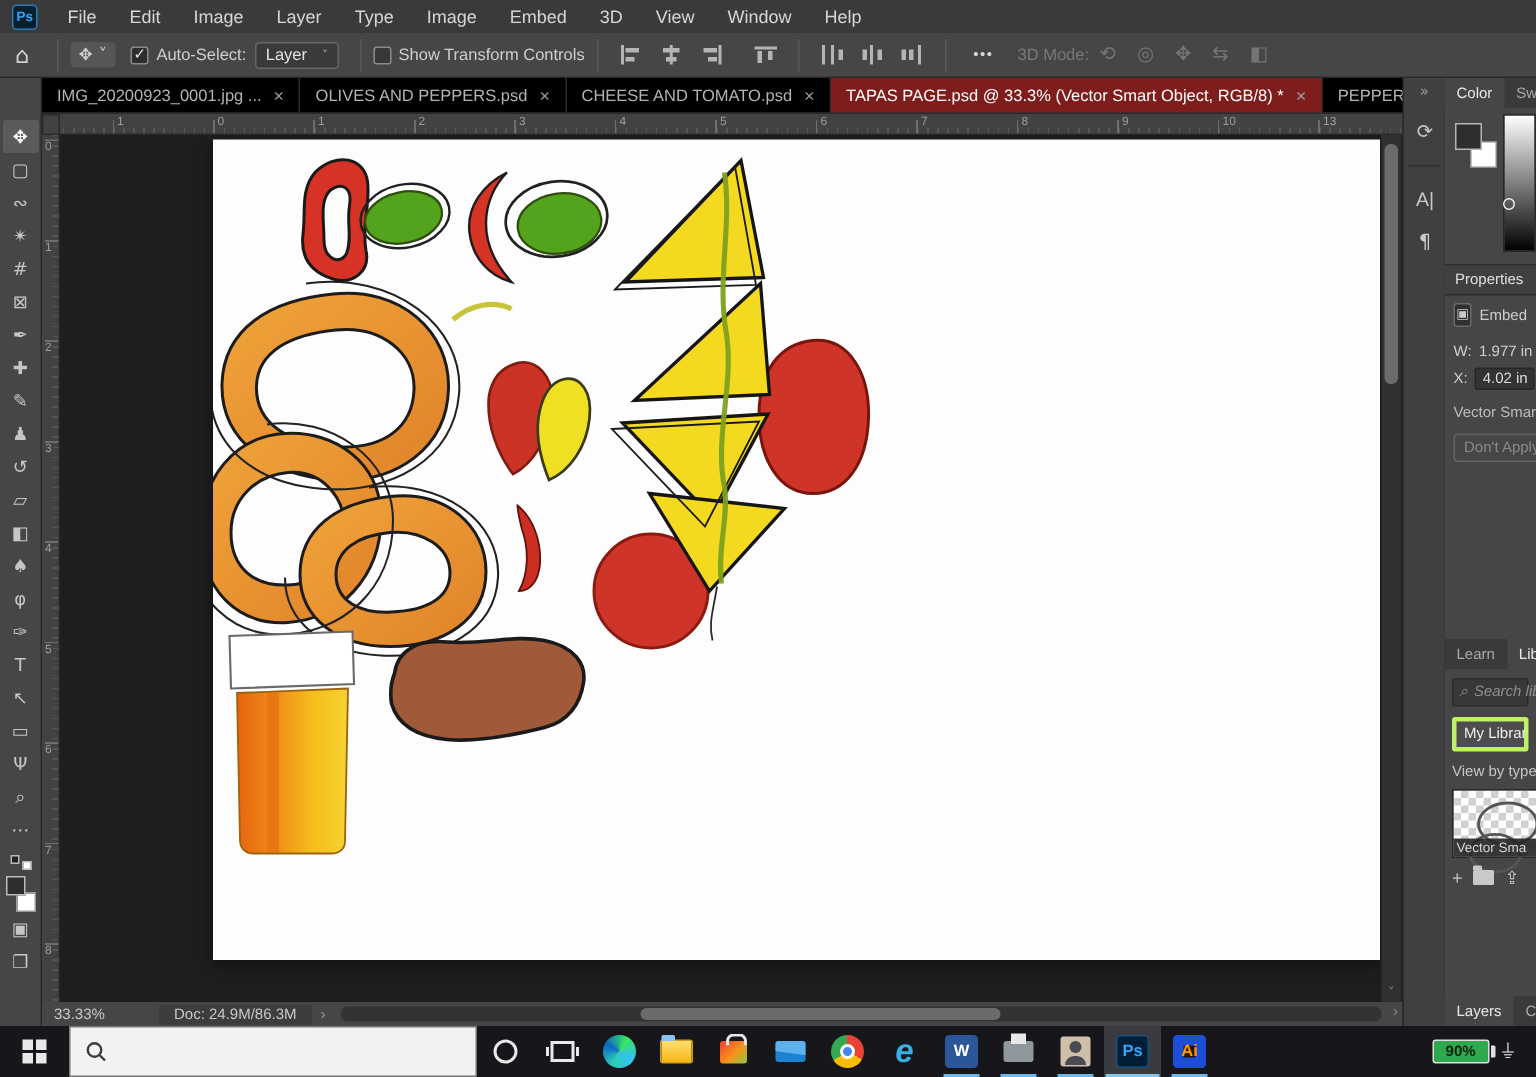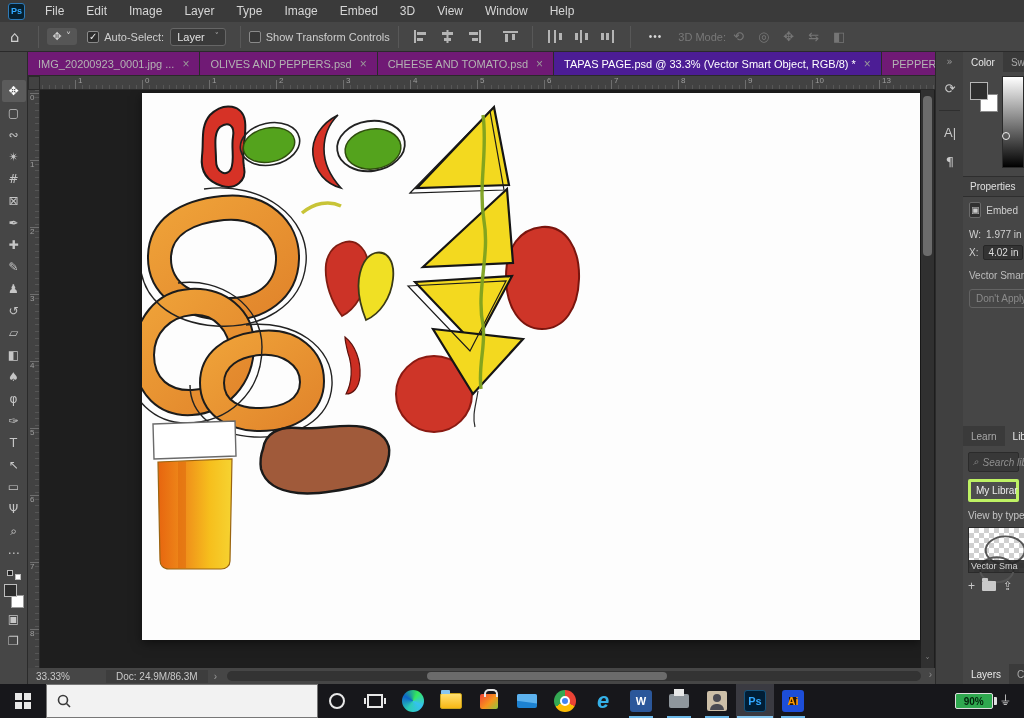--- a/index.html
+++ b/index.html
@@ -27,22 +27,22 @@
   .dd .car { font-size:8px; color:#aaa; }
   .alic { width:17px; height:15px; margin:0 5px; opacity:.85; }
   .dim { color:#787878; }
   .ic3d { font-size:13px; color:#8a8a8a; margin:0 7px; opacity:.7; }
   #ellipsis-btn { letter-spacing:1px; color:#d8d8d8; margin:0 10px; font-size:10px; }
 
   
   #tabbar { position:absolute; left:28px; top:52px; width:907px; height:24px; background:#383838;
     display:flex; overflow:hidden; z-index:25; border-bottom:1px solid #2a2a2a; }
   .tab { display:flex; align-items:center; gap:8px; padding:0 10px; font-size:11px; color:#b3b3b3;
-    background:#701a75; border-right:1px solid #2a2a2a; white-space:nowrap; }
-  .tab.active { background:#4c1d95; color:#ffffff;justify-content:space-between; }
+    background:#000000; border-right:1px solid #2a2a2a; white-space:nowrap; }
+  .tab.active { background:#7f1d1d; color:#ffffff;justify-content:space-between; }
   .tab-close { font-size:12px; color:#9a9a9a; }
 
   
   #toolstrip { position:absolute; left:0; top:52px; width:28px; height:632px; background:#464646;
     border-right:1px solid #2a2a2a; z-index:20; display:flex; flex-direction:column; align-items:center; padding-top:28px; }
   .tool { width:24px; height:22px; display:flex; align-items:center; justify-content:center;
     color:#c6c6c6; font-size:12px; }
   .tool.active { background:#5b5b5b; border-radius:2px; color:#fff; }
   #fgbg { margin-top:4px; position:relative; width:22px; height:24px; }
   #bg-swatch { position:absolute; right:1px; bottom:0; width:13px; height:13px; background:#fff; border:1px solid #9a9a9a; }

